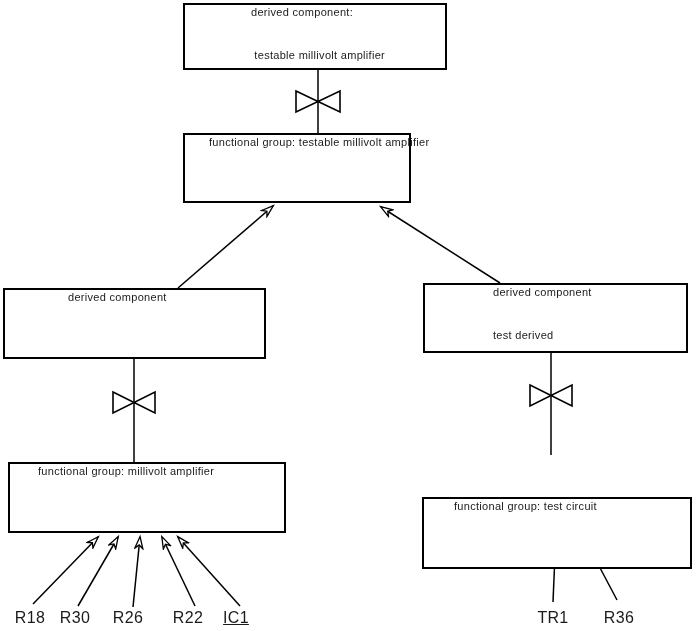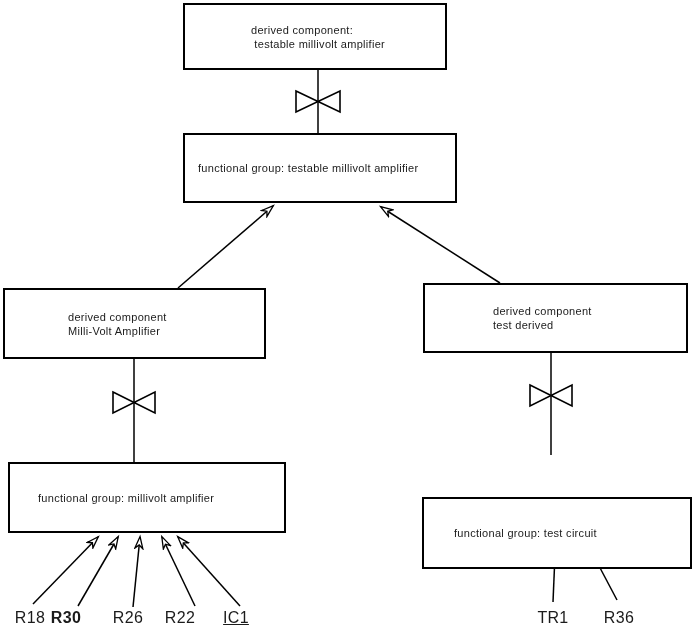--- a/index.html
+++ b/index.html
@@ -16,48 +16,49 @@
     left: 0; top: 0;
     width: 698px; height: 631px;
   }
   .node {
     position: absolute;
     box-sizing: border-box;
     background: #ffffff;
     border: 2px solid #000000;
     display: flex;
     flex-direction: column;
-    justify-content: center;
+    justify-content: flex-start;
     font-size: 11px;
     line-height: 14px;
     letter-spacing: 0.3px;
     color: #1b1b1b;
+    gap: 29px;
   }
   .node span { display: block; white-space: pre; }
 
   #node-derived-testable { left: 183px; top: 3px;   width: 264px; height: 67px; padding-left: 66px; }
-  #node-fg-testable      { left: 183px; top: 133px; width: 274px; height: 70px; padding-left: 13px; }
+  #node-fg-testable      { left: 183px; top: 133px; width: 228px; height: 70px; padding-left: 24px; }
   #node-derived-mva      { left: 3px;   top: 288px; width: 263px; height: 71px; padding-left: 63px; }
   #node-derived-test     { left: 423px; top: 283px; width: 265px; height: 70px; padding-left: 68px; }
   #node-fg-mva           { left: 8px;   top: 462px; width: 278px; height: 71px; padding-left: 28px; }
   #node-fg-test          { left: 422px; top: 455px; width: 270px; height: 72px; padding-left: 30px; margin-top: 42px; }
 
   .comp-label {
     position: absolute;
     top: 609px;
     transform: translateX(-50%);
     font-size: 16px;
     letter-spacing: 0.3px;
     color: #1b1b1b;
     white-space: pre;
   }
   #lbl-r18 { left: 30px; }
-  #lbl-r30 { left: 66px; font-weight: bold; }
+  #lbl-r30 { left: 75px; }
   #lbl-r26 { left: 128px; text-align: center; }
-  #lbl-r22 { left: 180px; }
+  #lbl-r22 { left: 188px; }
   #lbl-ic1 { left: 236px; text-decoration: underline; }
   #lbl-tr1 { left: 553px; }
   #lbl-r36 { left: 619px; }
 
   svg line { stroke: #000000; stroke-width: 1.5; }
   svg path.bowtie { stroke: #000000; stroke-width: 1.6; fill: none; }
 </style>
 </head>
 <body>
 
@@ -96,21 +97,20 @@
     <span>derived component:</span>
     <span> testable millivolt amplifier</span>
   </div>
 
   <div class="node" id="node-fg-testable">
     <span>functional group: testable millivolt amplifier</span>
   </div>
 
   <div class="node" id="node-derived-mva">
     <span>derived component</span>
-    <span>Milli-Volt Amplifier</span>
   </div>
 
   <div class="node" id="node-derived-test">
     <span>derived component</span>
     <span>test derived</span>
   </div>
 
   <div class="node" id="node-fg-mva">
     <span>functional group: millivolt amplifier</span>
   </div>

